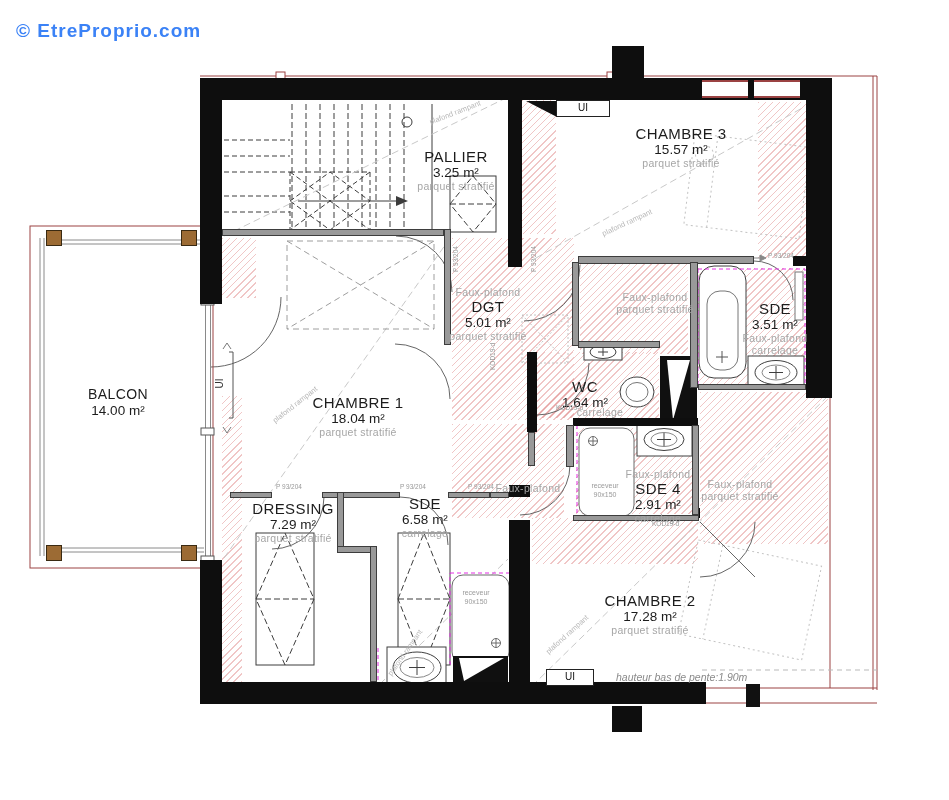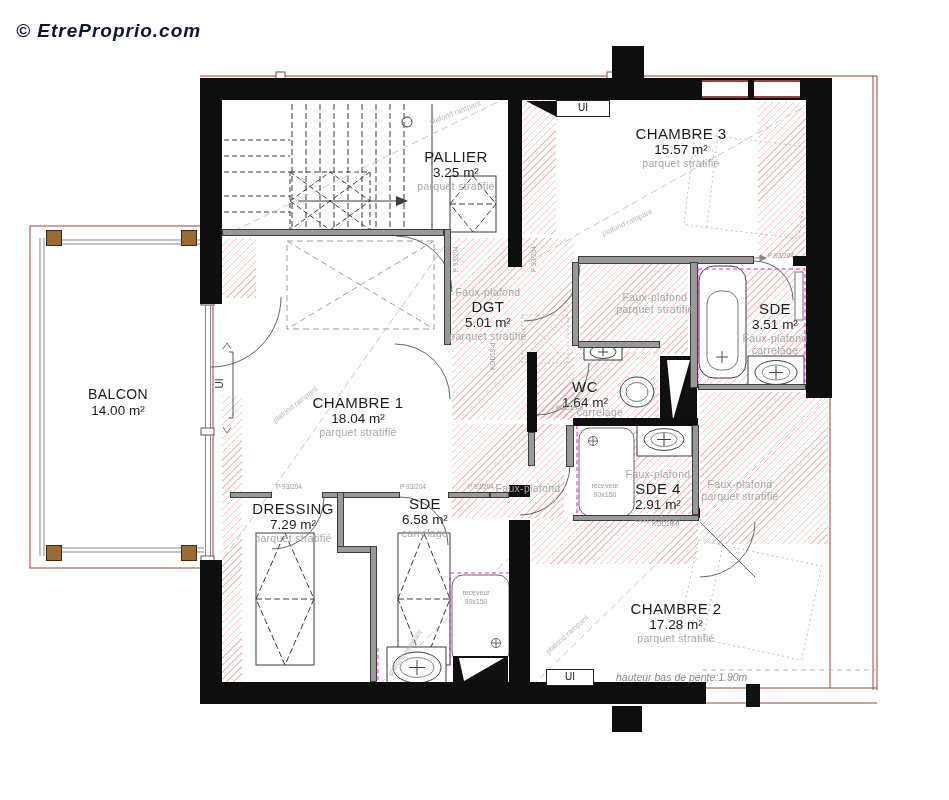--- a/index.html
+++ b/index.html
@@ -1,18 +1,18 @@
 <!DOCTYPE html>
 <html><head>
 <meta charset="utf-8">
 <style>
   html,body{margin:0;padding:0;background:#fff;}
   .stage{position:relative;width:949px;height:800px;background:#fff;overflow:hidden;
          font-family:"Liberation Sans","DejaVu Sans",sans-serif;}
-  .wm{position:absolute;left:16px;top:20px;font-size:19px;letter-spacing:1px;color:#0f172a;font-weight:bold;font-style:italic;}
+  .wm{position:absolute;left:16px;top:20px;font-size:19px;letter-spacing:1px;color:#3b82f6;font-weight:bold;}
   .h{position:absolute;background:repeating-linear-gradient(135deg,rgba(214,98,98,.36) 0px,rgba(214,98,98,.36) 1px,transparent 1px,transparent 5px);}
   .w{position:absolute;background:#0e0e0e;}
   .gw{position:absolute;background:#999;border:1px solid #3d3d3d;box-sizing:border-box;}
   .win{position:absolute;background:#fff;border-top:2px solid #9b4343;border-bottom:2px solid #9b4343;box-sizing:border-box;}
   .post{position:absolute;width:16px;height:16px;background:#9c6b34;border:1px solid #3a2a12;box-sizing:border-box;}
   .ovl{position:absolute;left:0;top:0;}
   .lbl{position:absolute;transform:translateX(-50%);text-align:center;white-space:nowrap;color:#1c1c1c;}
   .lbl .nm{display:block;font-size:15px;line-height:17px;letter-spacing:.4px;}
   .lbl .ar{display:block;font-size:13.5px;line-height:15px;}
   .lbl .fl,.lbl .ce{display:block;font-size:10.5px;line-height:12px;color:#a6a6a6;letter-spacing:.3px;}
@@ -299,21 +299,21 @@
   <div class="lbl" style="left:293px;top:500px;">
     <span class="nm">DRESSING</span>
     <span class="ar">7.29 m²</span>
     <span class="fl">parquet stratifié</span>
   </div>
   <div class="lbl" style="left:425px;top:495px;">
     <span class="nm">SDE</span>
     <span class="ar">6.58 m²</span>
     <span class="fl">carrelage</span>
   </div>
-  <div class="lbl" style="left:676px;top:592px;margin-top:8px;">
+  <div class="lbl" style="left:650px;top:592px;">
     <span class="nm">CHAMBRE 2</span>
     <span class="ar">17.28 m²</span>
     <span class="fl">parquet stratifié</span>
   </div>
   <div class="lbl" style="left:118px;top:370px;">
     <span class="nm" style="font-size:14px;margin-top:16px;">BALCON</span>
     <span class="ar">14.00 m²</span>
   </div>
 
   <div class="shlbl" style="left:605px;top:481px;">

